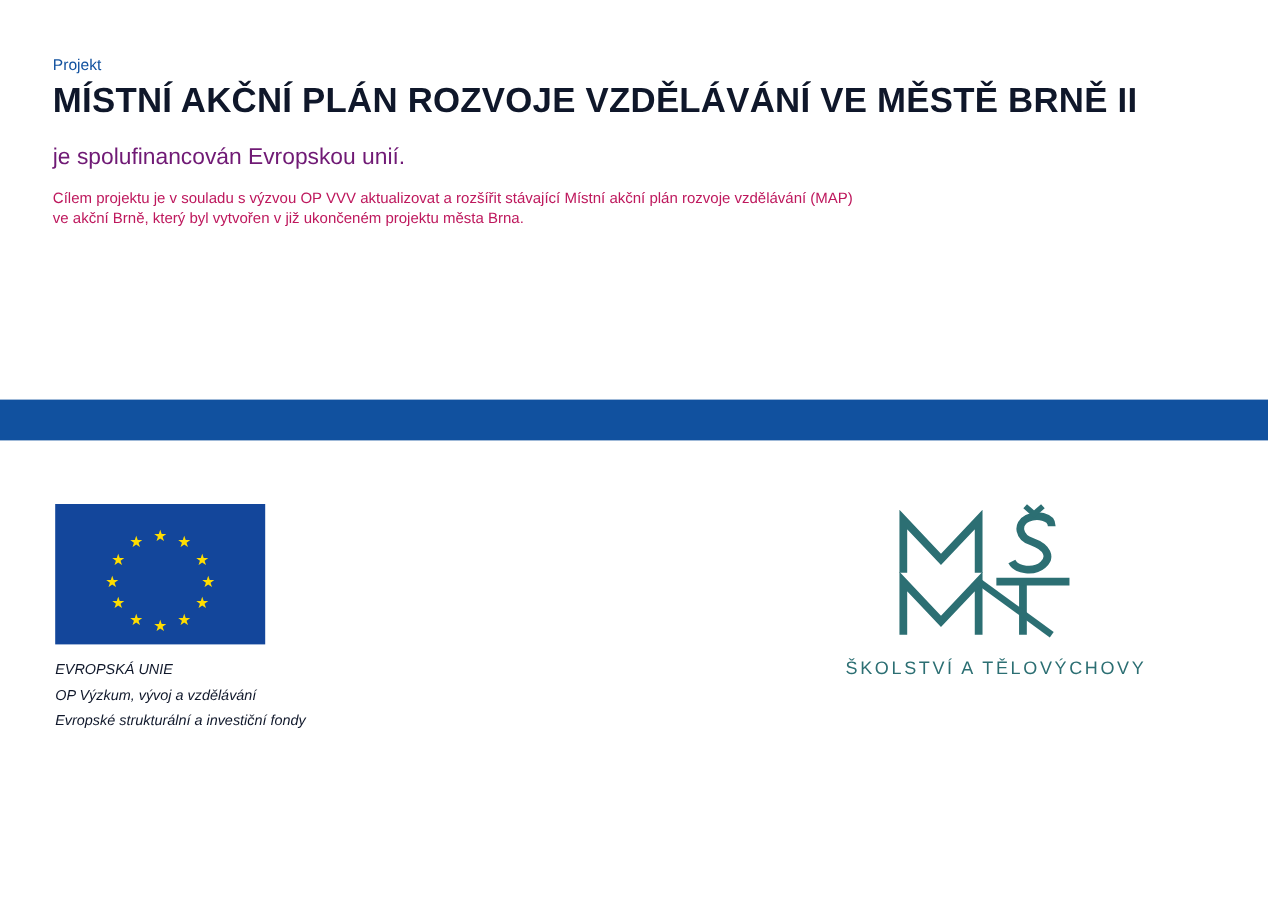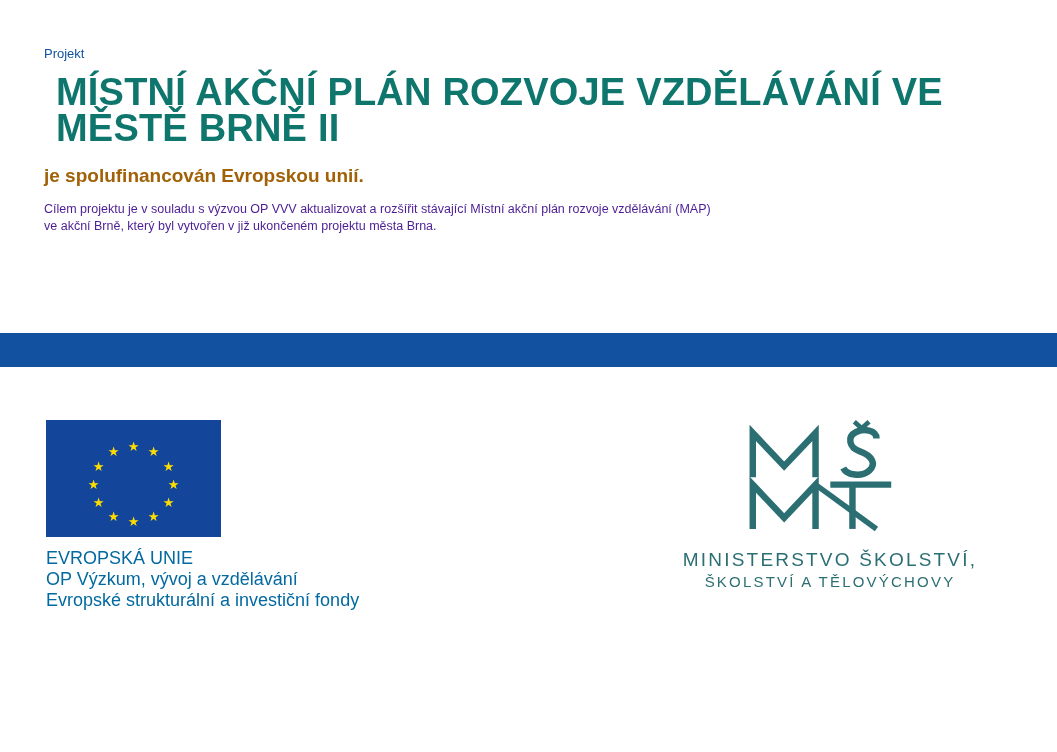--- a/index.html
+++ b/index.html
@@ -30,38 +30,38 @@
     width: 960px;
   }
   .kicker {
     font-size: 13px;
     color: #11519f;
     line-height: 16px;
     margin: 0 0 4px 0;
     font-weight: normal;
   }
   .main-title {
-    font-size: 38px;
+    font-size: 29px;
     font-weight: bold;
-    color: #0f766e;
+    color: #0f172a;
     line-height: 36px;
     letter-spacing: 0.2px;
-    margin: 12px;
+    margin: 0;
     width: 950px;
   }
   .subtitle {
     font-size: 19px;
-    font-weight: bold;
-    color: #a16207;
+    font-weight: normal;
+    color: #701a75;
     line-height: 24px;
     margin: 18px 0 0 0;
   }
   .body-text {
     font-size: 12.5px;
-    color: #4c1d95;
+    color: #be185d;
     line-height: 17px;
     margin: 13px 0 0 0;
     width: 820px;
   }
   .body-text .line {
     display: block;
   }
   
   .blue-band {
     position: absolute;
@@ -96,23 +96,24 @@
     position: absolute;
     color: #ffdd00;
     font-size: 13px;
     line-height: 13px;
     width: 13px;
     height: 13px;
     text-align: center;
   }
   .eu-caption {
     margin-top: 11px;
-    font-size: 18px;
+    font-size: 12px;
     line-height: 21px;
-    color: #0369a1;
+    color: #0f172a;
+    font-style: italic;
   }
   .eu-caption .line {
     display: block;
     white-space: nowrap;
   }
   
   .msmt-logo {
     position: absolute;
     left: 655px;
     top: 0;
@@ -194,19 +195,18 @@
           <path d="M16 118 V70 L50 106 L84 70 V118"></path>
 
           <path d="M124 70 V118"></path>
 
           <path d="M100 70 H166"></path>
 
           <path d="M84 70 L150 118" stroke-width="6"></path>
         </g>
       </svg>
       <div class="msmt-caption">
-        <span class="l1">MINISTERSTVO ŠKOLSTVÍ,</span>
         <span class="l2">ŠKOLSTVÍ A TĚLOVÝCHOVY</span>
       </div>
     </div>
 
   </div>
 </div>
 
 </body></html>

